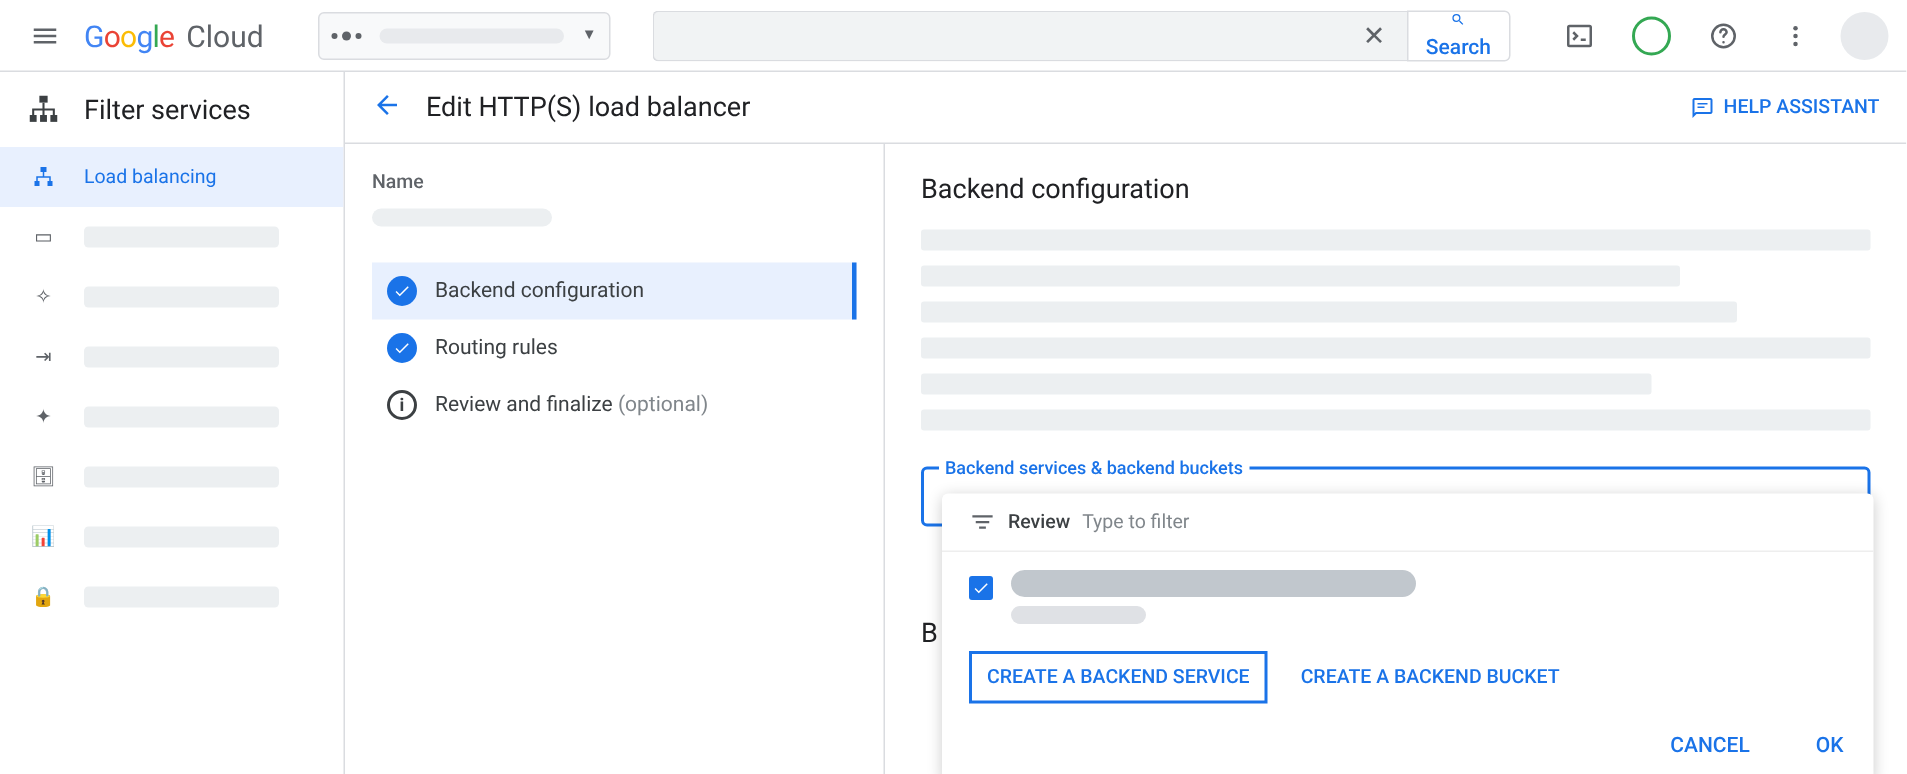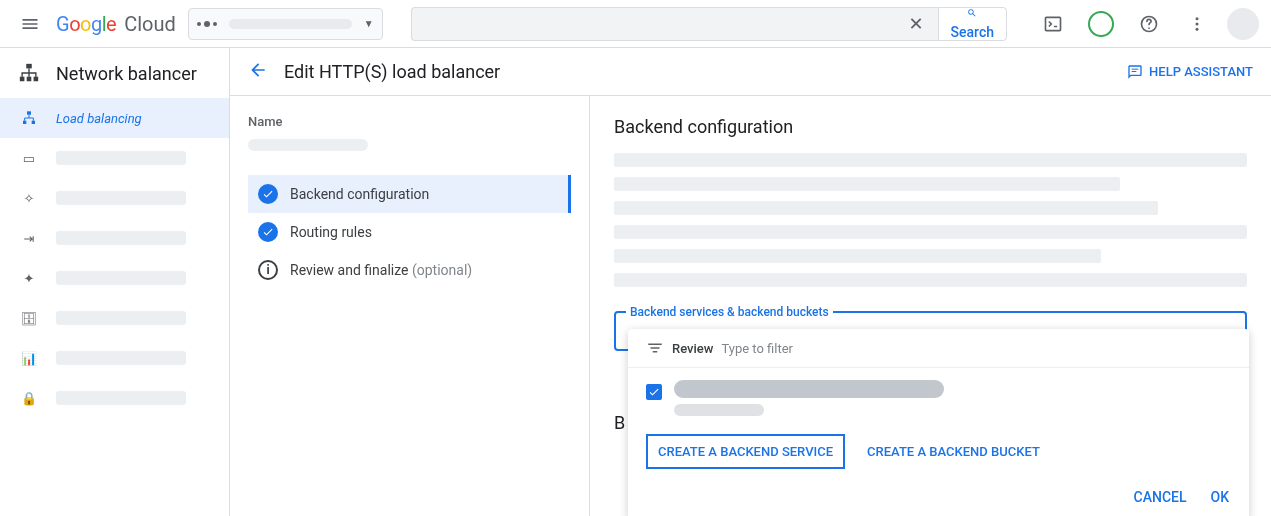--- a/index.html
+++ b/index.html
@@ -1,21 +1,21 @@
 <!DOCTYPE html>
 <html><head>
   <meta charset="utf-8">
   <style>
     * { box-sizing: border-box; margin: 0; padding: 0; }
     body { font-family: 'Google Sans', Roboto, Arial, sans-serif; font-size: 13px; color: #3c4043; background: #fff; overflow: hidden; }
     
     
     .topbar { height: 48px; border-bottom: 1px solid #dadce0; display: flex; align-items: center; padding: 0 12px; gap: 8px; }
     .menu-btn { width: 36px; height: 36px; display: flex; align-items: center; justify-content: center; cursor: pointer; border-radius: 50%; }
-    .logo { display: flex; align-items: center; gap: 4px; margin-right: 4px; }
+    .logo { display: flex; align-items: center; gap: 4px; margin-right: 28px; }
     .logo-text { font-size: 20px; font-weight: 400; letter-spacing: -0.5px; }
     .lg-b { color: #4285F4; } .lg-r { color: #EA4335; } .lg-y { color: #FBBC05; } .lg-g { color: #34A853; }
     .cloud-word { color: #5f6368; font-size: 20px; margin-left: 4px; font-weight: 400; }
     
     .project-selector { height: 32px; width: 195px; border: 1px solid #dadce0; border-radius: 4px; display: flex; align-items: center; padding: 0 8px; gap: 6px; background: #f8f9fa; cursor: pointer; }
     .proj-dots { display: flex; gap: 3px; align-items: center;}
     .proj-dots .d { width: 6px; height: 6px; border-radius: 50%; background: #5f6368; }
     .proj-dots .d1 { width:4px; height:4px; }
     .proj-placeholder { flex: 1; height: 10px; background: #e8eaed; border-radius: 5px; margin: 0 6px; }
     .caret-down { color: #5f6368; font-size: 10px; }
@@ -29,21 +29,21 @@
     .top-right { margin-left: auto; display: flex; align-items: center; gap: 12px; padding-left: 20px;}
     .icon-btn { width: 36px; height: 36px; display: flex; align-items: center; justify-content: center; cursor: pointer; color: #5f6368; border-radius: 50%;}
     .green-circle { width: 26px; height: 26px; border: 2px solid #34a853; border-radius: 50%; }
     .avatar { width: 32px; height: 32px; border-radius: 50%; background: #e8eaed; }
     
     
     .main { display: flex; height: calc(100vh - 48px); }
     .sidebar { width: 230px; border-right: 1px solid #dadce0; overflow-y: auto; }
     .sidebar-header { display: flex; align-items: center; gap: 16px; padding: 14px 18px; font-size: 18px; color: #202124;}
     .sidebar-item { display: flex; align-items: center; gap: 18px; padding: 8px 20px; cursor: pointer; height: 40px;}
-    .sidebar-item.active { background: #e8f0fe; color: #1a73e8; font-style: italic; }
+    .sidebar-item.active { background: #e8f0fe; color: #1a73e8; }
     .sidebar-item .skel { flex: 1; max-width: 130px; height: 14px; background: #eceff1; border-radius: 3px;}
     .sidebar-item .ic { width: 18px; display:flex; justify-content:center; color:#5f6368; }
     .sidebar-item.active .ic { color:#1a73e8; }
 
     
     .content { flex: 1; display: flex; flex-direction: column; overflow:hidden; }
     .page-header { display: flex; align-items: center; padding: 10px 18px; border-bottom: 1px solid #dadce0; gap: 16px; height: 48px; text-align: center;}
     .back-arrow { color: #1a73e8; cursor: pointer; }
     .page-title { font-size: 18px; color: #202124; }
     .help-assist { margin-left: auto; color: #1a73e8; font-weight: 500; display: flex; align-items: center; gap: 6px; cursor: pointer; font-size: 13px;}
@@ -79,21 +79,21 @@
     .filter-row .tt { color: #80868b; font-size: 13px;}
     .option-row { display: flex; align-items: flex-start; gap: 12px; padding: 12px 18px;}
     .chk { width: 16px; height: 16px; background: #1a73e8; border-radius: 2px; display:flex; align-items:center; justify-content:center; margin-top: 4px; flex-shrink:0;}
     .opt-skels { display: flex; flex-direction: column; gap: 6px;}
     .opt-skel1 { width: 270px; height: 18px; background: #c1c7cd; border-radius: 9px;}
     .opt-skel2 { width: 90px; height: 12px; background: #dfe1e5; border-radius: 6px;}
     .popup-actions { display: flex; gap: 18px; padding: 6px 18px 10px; align-items:center;}
     .create-svc { border: 2px solid #1a73e8; padding: 8px 10px; color: #1a73e8; font-weight: 500; font-size: 13px; cursor: pointer;}
     .create-bkt { color: #1a73e8; font-weight: 500; font-size: 13px; cursor: pointer; padding: 8px 4px;}
     .popup-footer { display: flex; justify-content: flex-end; gap: 24px; padding: 10px 20px 4px;}
-    .footer-btn { color: #1a73e8; font-weight: 500; cursor: pointer; font-size: 14px;}
+    .footer-btn { color: #1a73e8; font-weight: 500; cursor: pointer; font-size: 14px; margin-left: 20px;}
   </style>
 </head>
 <body>
 
 <div class="topbar">
   <div class="menu-btn">
     <svg width="20" height="20" viewBox="0 0 24 24" fill="#5f6368">
         <path d="M3 18h18v-2H3v2zm0-5h18v-2H3v2zm0-7v2h18V6H3z"></path>
       </svg>
   </div>
@@ -153,21 +153,21 @@
 
   <div class="sidebar">
     <div class="sidebar-header">
       <svg width="22" height="22" viewBox="0 0 24 24" fill="#3c4043">
           <rect x="9" y="2" width="6" height="5"></rect>
           <rect x="2" y="16" width="5" height="5"></rect>
           <rect x="9.5" y="16" width="5" height="5"></rect>
           <rect x="17" y="16" width="5" height="5"></rect>
           <path d="M12 7v5M4.5 16v-4h15v4M12 12v4" stroke="#3c4043" stroke-width="1.5" fill="none"></path>
         </svg>
-      <span>Network balancer</span>
+      <span>Filter services</span>
     </div>
     <div class="sidebar-item active">
       <span class="ic">
           <svg width="16" height="16" viewBox="0 0 24 24" fill="currentColor">
             <rect x="9" y="2" width="6" height="5"></rect>
             <rect x="3" y="16" width="5" height="5"></rect>
             <rect x="16" y="16" width="5" height="5"></rect>
             <path d="M12 7v5M5.5 16v-4h13v4" stroke="currentColor" stroke-width="1.5" fill="none"></path>
           </svg>
         </span>

